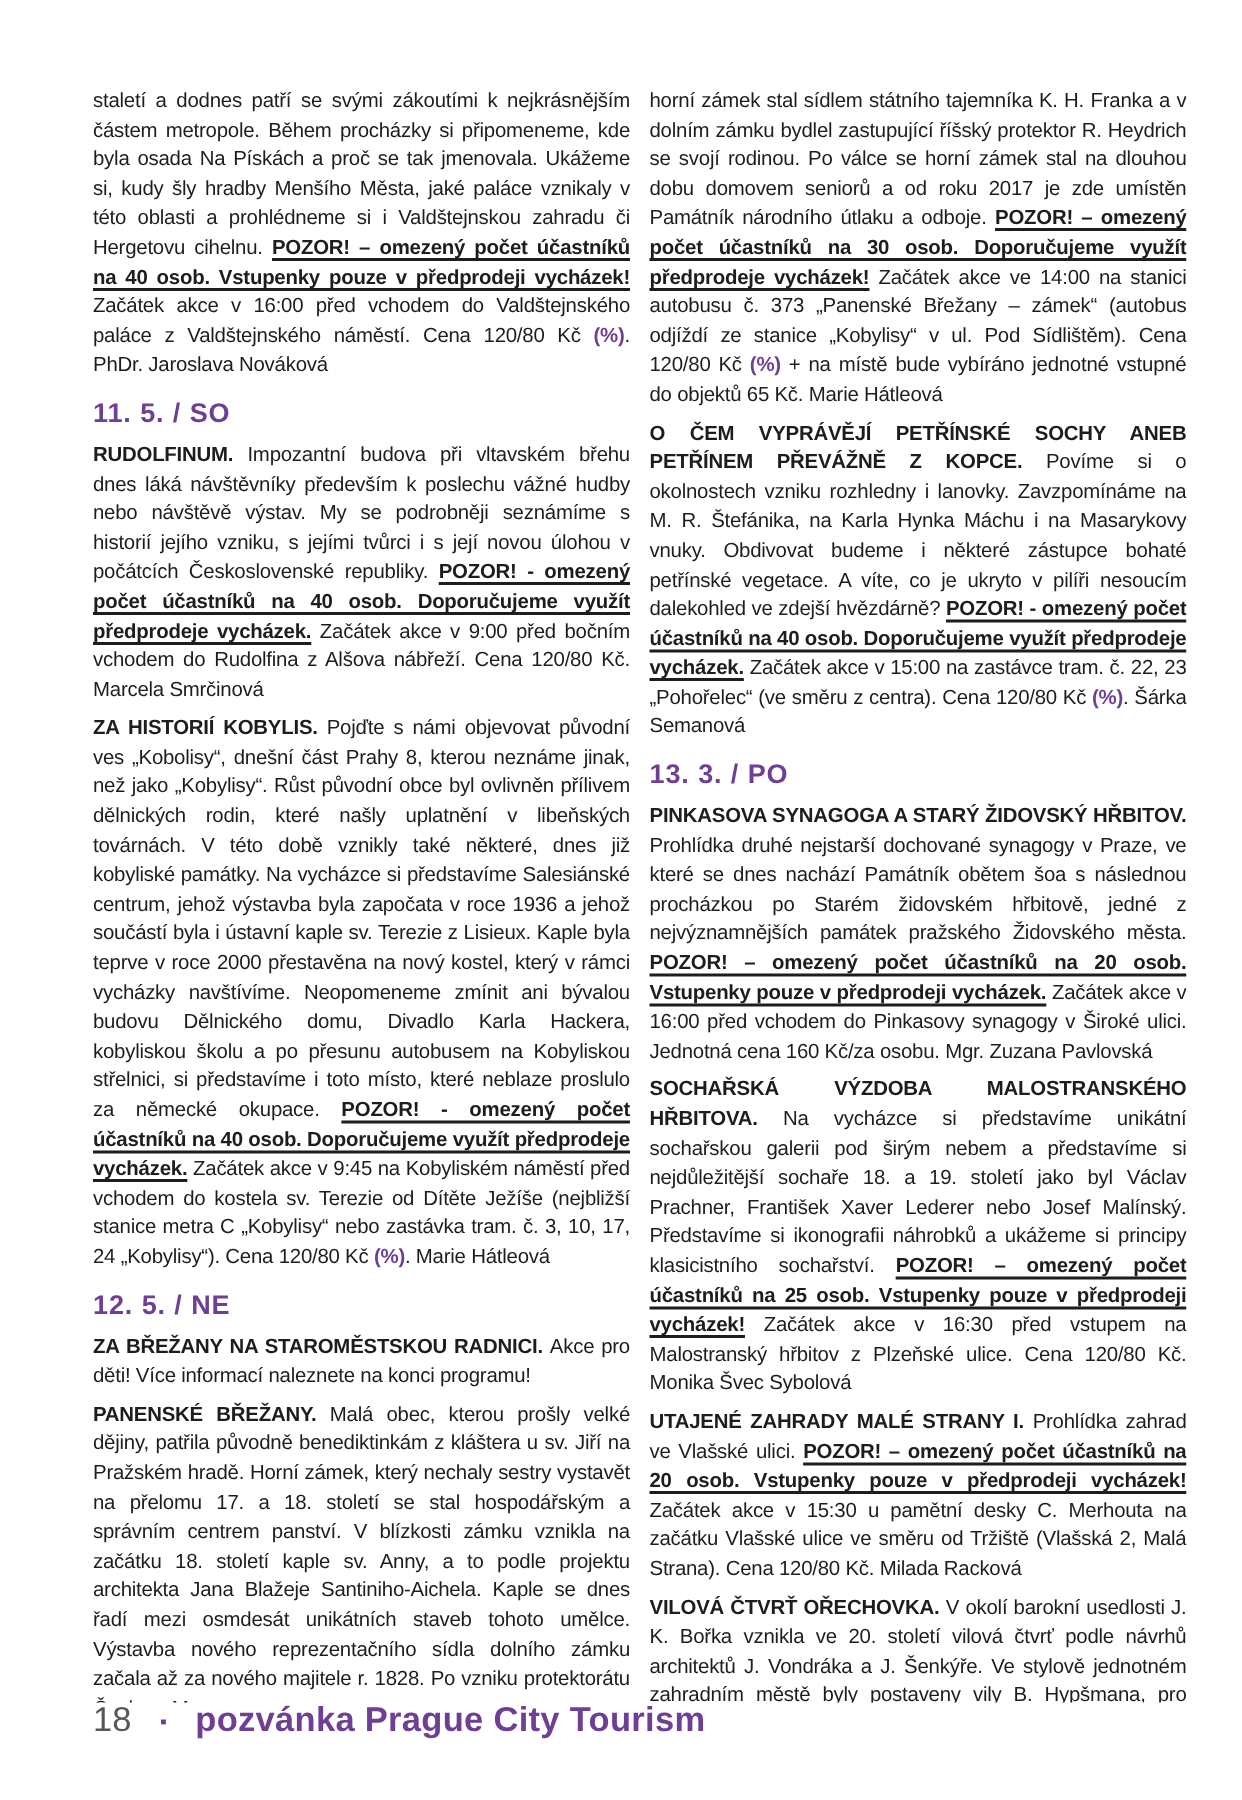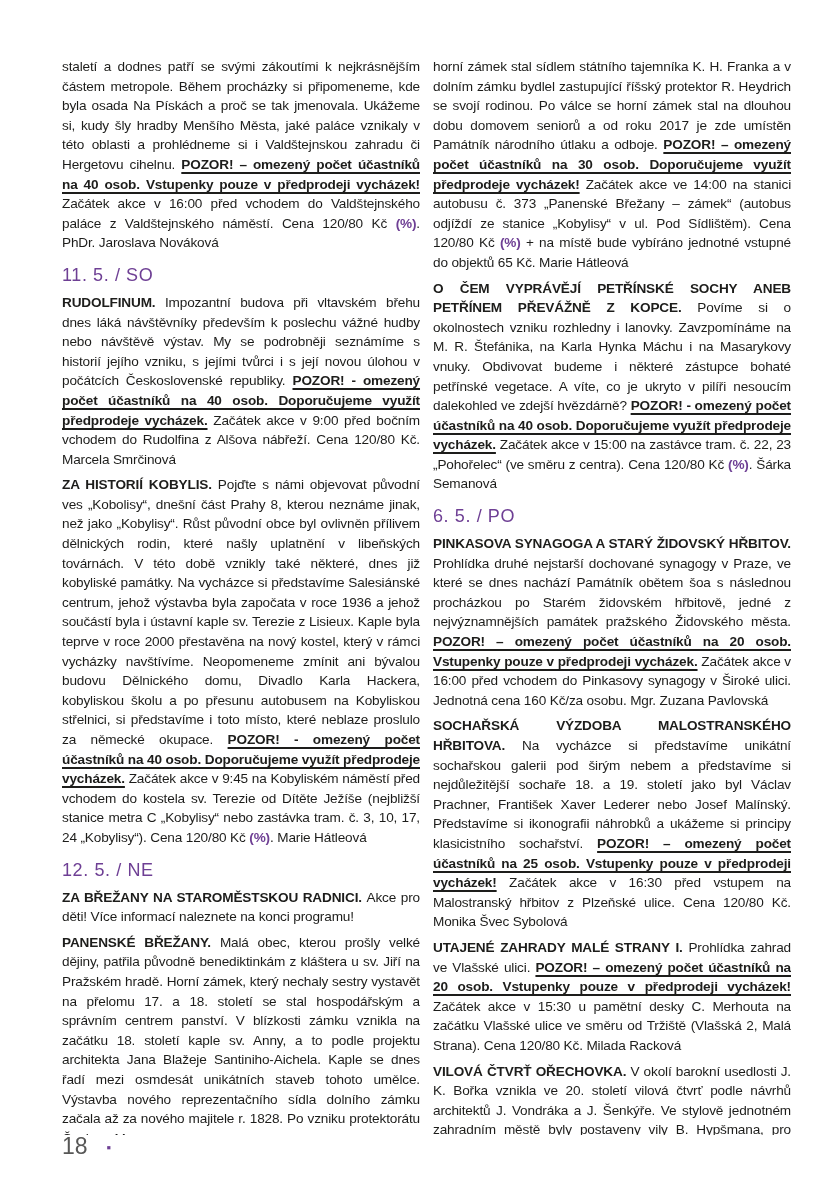--- a/index.html
+++ b/index.html
@@ -33,21 +33,21 @@
     line-height: 19.6px;
     text-align: justify;
     color: var(--text, #1d1d1b);
     letter-spacing: -0.15px;
     hyphens: auto;
   }
   h2.date {
     margin: 11px 0 7px 0;
     font-size: 18px;
     line-height: 22px;
-    font-weight: 400;
+    font-weight: 700;
     color: var(--accent, #6e3f94);
     letter-spacing: 0.6px;
   }
   .run-bold { font-weight: 700; margin-top: 22px; }
   .run-bold-underline {
     font-weight: 700;
     text-decoration: underline;
     text-decoration-thickness: 1.5px;
     text-underline-offset: 2.5px;
   }
@@ -87,25 +87,26 @@
         <h2 class="date">11. 5. / SO</h2>
         <p><span class="run-bold">RUDOLFINUM. </span><span class="run-normal">Impozantní budova při vltavském břehu dnes láká návštěvníky především k poslechu vážné hudby nebo návštěvě výstav. My se podrobněji seznámíme s historií jejího vzniku, s jejími tvůrci i s její novou úlohou v počátcích Československé republiky. </span><span class="run-bold-underline">POZOR! - omezený počet účastníků na 40 osob. Doporučujeme využít předprodeje vycházek.</span><span class="run-normal"> Začátek akce v 9:00 před bočním vchodem do Rudolfina z Alšova nábřeží. Cena 120/80 Kč. Marcela Smrčinová</span></p>
         <p><span class="run-bold">ZA HISTORIÍ KOBYLIS. </span><span class="run-normal">Pojďte s námi objevovat původní ves „Kobolisy“, dnešní část Prahy 8, kterou neznáme jinak, než jako „Kobylisy“. Růst původní obce byl ovlivněn přílivem dělnických rodin, které našly uplatnění v libeňských továrnách. V této době vznikly také některé, dnes již kobyliské památky. Na vycházce si představíme Salesiánské centrum, jehož výstavba byla započata v roce 1936 a jehož součástí byla i ústavní kaple sv. Terezie z Lisieux. Kaple byla teprve v roce 2000 přestavěna na nový kostel, který v rámci vycházky navštívíme. Neopomeneme zmínit ani bývalou budovu Dělnického domu, Divadlo Karla Hackera, kobyliskou školu a po přesunu autobusem na Kobyliskou střelnici, si představíme i toto místo, které neblaze proslulo za německé okupace. </span><span class="run-bold-underline">POZOR! - omezený počet účastníků na 40 osob. Doporučujeme využít předprodeje vycházek.</span><span class="run-normal"> Začátek akce v 9:45 na Kobyliském náměstí před vchodem do kostela sv. Terezie od Dítěte Ježíše (nejbližší stanice metra C „Kobylisy“ nebo zastávka tram. č. 3, 10, 17, 24 „Kobylisy“). Cena 120/80 Kč </span><span class="run-accent">(%)</span><span class="run-normal">. Marie Hátleová</span></p>
         <h2 class="date">12. 5. / NE</h2>
         <p><span class="run-bold">ZA BŘEŽANY NA STAROMĚSTSKOU RADNICI. </span><span class="run-normal">Akce pro děti! Více informací naleznete na konci programu!</span></p>
         <p><span class="run-bold">PANENSKÉ BŘEŽANY. </span><span class="run-normal">Malá obec, kterou prošly velké dějiny, patřila původně benediktinkám z kláštera u sv. Jiří na Pražském hradě. Horní zámek, který nechaly sestry vystavět na přelomu 17. a 18. století se stal hospodářským a správním centrem panství. V blízkosti zámku vznikla na začátku 18. století kaple sv. Anny, a to podle projektu architekta Jana Blažeje Santiniho-Aichela. Kaple se dnes řadí mezi osmdesát unikátních staveb tohoto umělce. Výstavba nového reprezentačního sídla dolního zámku začala až za nového majitele r. 1828. Po vzniku protektorátu Čechy a Morava se</span></p>
       </div>
     <div class="col" id="col-right">
         <p><span class="run-normal">horní zámek stal sídlem státního tajemníka K. H. Franka a v dolním zámku bydlel zastupující říšský protektor R. Heydrich se svojí rodinou. Po válce se horní zámek stal na dlouhou dobu domovem seniorů a od roku 2017 je zde umístěn Památník národního útlaku a odboje. </span><span class="run-bold-underline">POZOR! – omezený počet účastníků na 30 osob. Doporučujeme využít předprodeje vycházek!</span><span class="run-normal"> Začátek akce ve 14:00 na stanici autobusu č. 373 „Panenské Břežany – zámek“ (autobus odjíždí ze stanice „Kobylisy“ v ul. Pod Sídlištěm). Cena 120/80 Kč </span><span class="run-accent">(%)</span><span class="run-normal"> + na místě bude vybíráno jednotné vstupné do objektů 65 Kč. Marie Hátleová</span></p>
         <p><span class="run-bold">O ČEM VYPRÁVĚJÍ PETŘÍNSKÉ SOCHY ANEB PETŘÍNEM PŘEVÁŽNĚ Z KOPCE. </span><span class="run-normal">Povíme si o okolnostech vzniku rozhledny i lanovky. Zavzpomínáme na M. R. Štefánika, na Karla Hynka Máchu i na Masarykovy vnuky. Obdivovat budeme i některé zástupce bohaté petřínské vegetace. A víte, co je ukryto v pilíři nesoucím dalekohled ve zdejší hvězdárně? </span><span class="run-bold-underline">POZOR! - omezený počet účastníků na 40 osob. Doporučujeme využít předprodeje vycházek.</span><span class="run-normal"> Začátek akce v 15:00 na zastávce tram. č. 22, 23 „Pohořelec“ (ve směru z centra). Cena 120/80 Kč </span><span class="run-accent">(%)</span><span class="run-normal">. Šárka Semanová</span></p>
-        <h2 class="date">6. 5. / PO</h2>
+        <h2 class="date">13. 3. / PO</h2>
         <p><span class="run-bold">PINKASOVA SYNAGOGA A STARÝ ŽIDOVSKÝ HŘBITOV. </span><span class="run-normal">Prohlídka druhé nejstarší dochované synagogy v Praze, ve které se dnes nachází Památník obětem šoa s následnou procházkou po Starém židovském hřbitově, jedné z nejvýznamnějších památek pražského Židovského města. </span><span class="run-bold-underline">POZOR! – omezený počet účastníků na 20 osob. Vstupenky pouze v předprodeji vycházek.</span><span class="run-normal"> Začátek akce v 16:00 před vchodem do Pinkasovy synagogy v Široké ulici. Jednotná cena 160 Kč/za osobu. Mgr. Zuzana Pavlovská</span></p>
         <p><span class="run-bold">SOCHAŘSKÁ VÝZDOBA MALOSTRANSKÉHO HŘBITOVA. </span><span class="run-normal">Na vycházce si představíme unikátní sochařskou galerii pod širým nebem a představíme si nejdůležitější sochaře 18. a 19. století jako byl Václav Prachner, František Xaver Lederer nebo Josef Malínský. Představíme si ikonografii náhrobků a ukážeme si principy klasicistního sochařství. </span><span class="run-bold-underline">POZOR! – omezený počet účastníků na 25 osob. Vstupenky pouze v předprodeji vycházek!</span><span class="run-normal"> Začátek akce v 16:30 před vstupem na Malostranský hřbitov z Plzeňské ulice. Cena 120/80 Kč. Monika Švec Sybolová</span></p>
         <p><span class="run-bold">UTAJENÉ ZAHRADY MALÉ STRANY I. </span><span class="run-normal">Prohlídka zahrad ve Vlašské ulici. </span><span class="run-bold-underline">POZOR! – omezený počet účastníků na 20 osob. Vstupenky pouze v předprodeji vycházek!</span><span class="run-normal"> Začátek akce v 15:30 u pamětní desky C. Merhouta na začátku Vlašské ulice ve směru od Tržiště (Vlašská 2, Malá Strana). Cena 120/80 Kč. Milada Racková</span></p>
         <p><span class="run-bold">VILOVÁ ČTVRŤ OŘECHOVKA. </span><span class="run-normal">V okolí barokní usedlosti J. K. Bořka vznikla ve 20. století vilová čtvrť podle návrhů architektů J. Vondráka a J. Šenkýře. Ve stylově jednotném zahradním městě byly postaveny vily B. Hypšmana, pro sochaře B. Kafku od P. Janáka, pro malíře V. Špálu od O. Novotného a zastavíme se i u pozoruhodného komplexu Výzkumného ústavu cukrovarnického od Josefa</span></p>
       </div>
   </div>
 
   <div class="footer">
     <span class="pagenum">18</span>
     <span class="bullet">▪</span>
+    <span class="title">pozvánka Prague City Tourism</span>
   </div>
 </div>
 
 </body></html>

